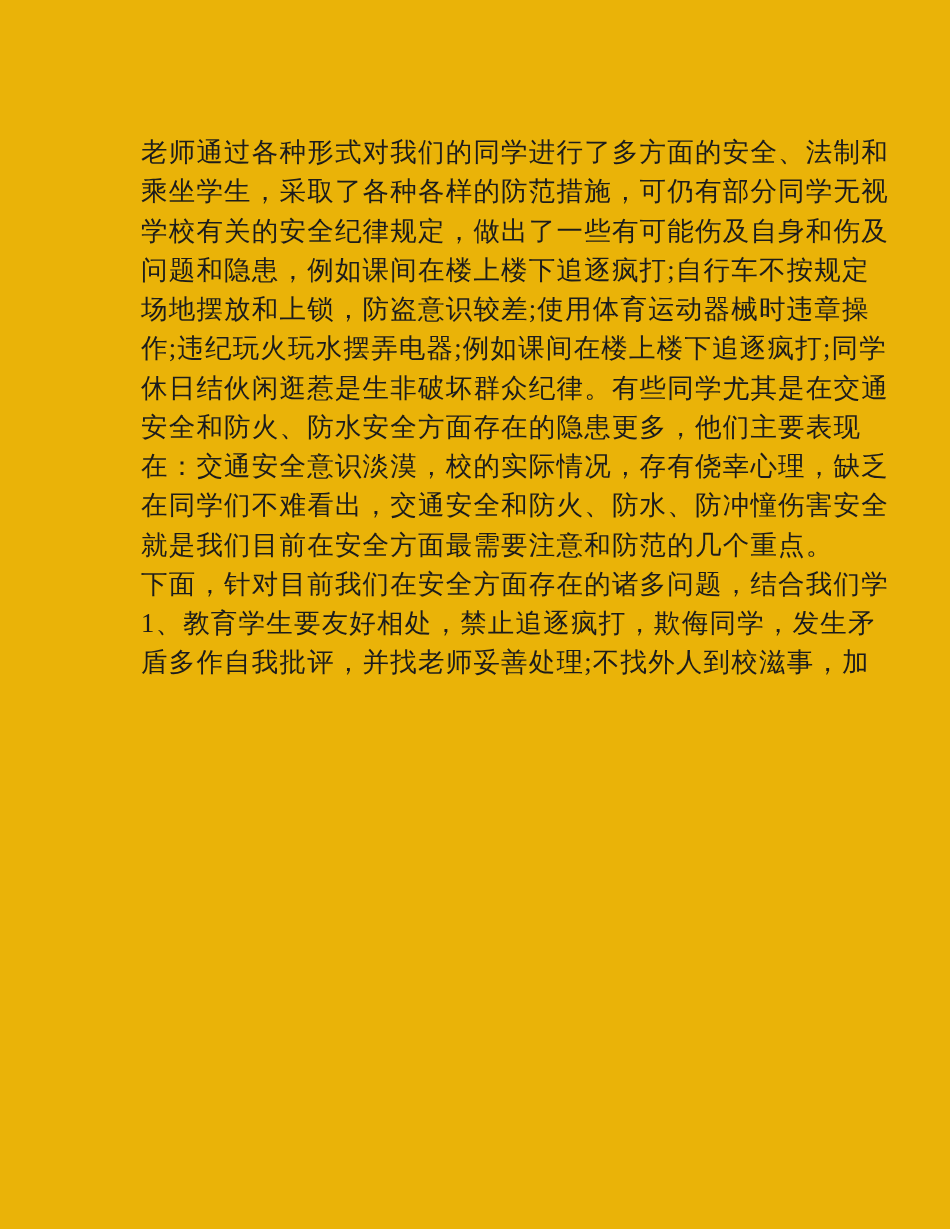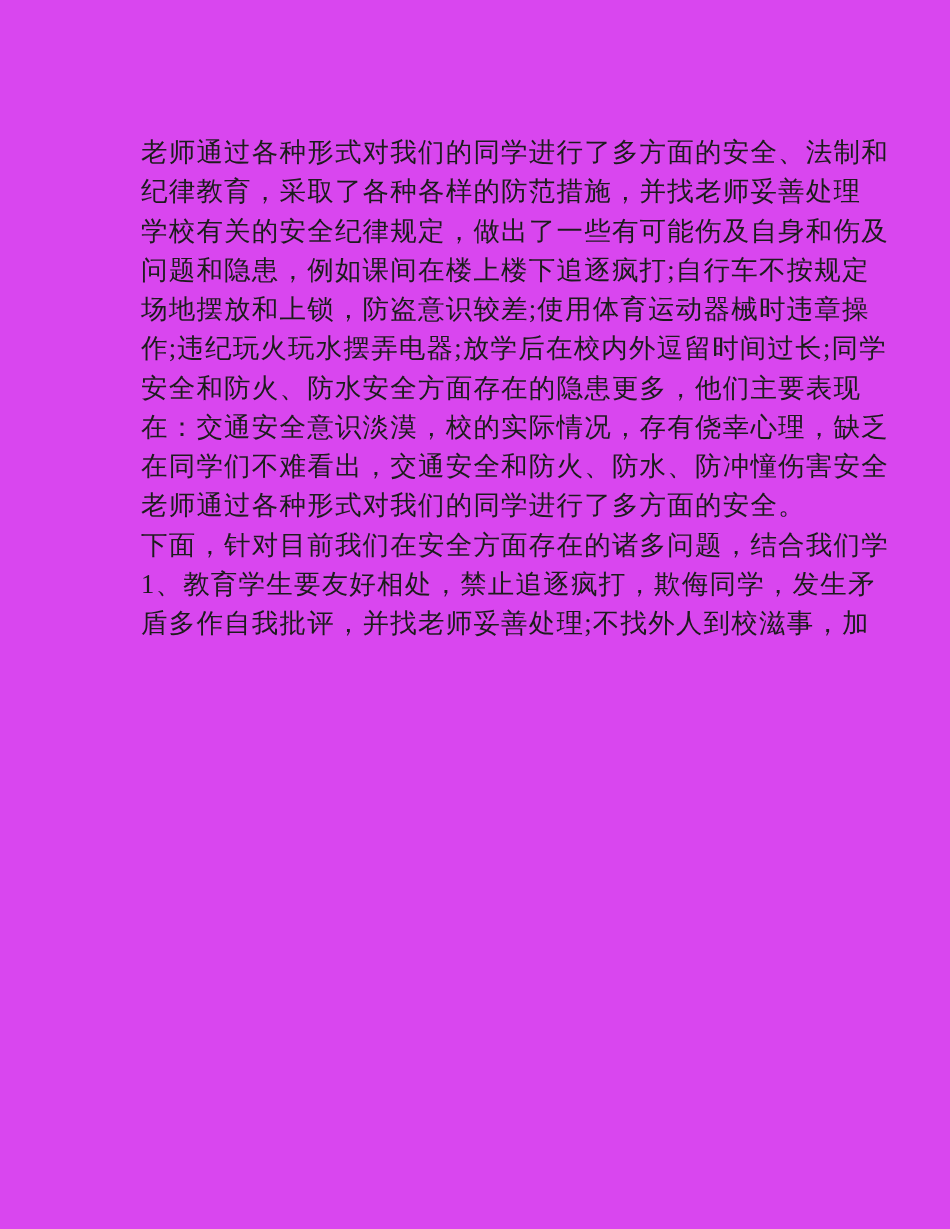--- a/index.html
+++ b/index.html
@@ -13,21 +13,21 @@
       position: relative;
       overflow: hidden;
       font-family: "Liberation Serif", "DejaVu Serif", serif;
     }
     .page {
       position: absolute;
       left: 0;
       top: 0;
       width: 950px;
       height: 1229px;
-      background: #d946ef;
+      background: #eab308;
     }
     .body-text {
       position: absolute;
       left: 141px;
       top: 133px;
       width: 680px;
       color: #1c1c1c;
       font-size: 26.5px;
       line-height: 39.25px;
       letter-spacing: 1.2px;
@@ -38,26 +38,27 @@
       height: 39.25px;
       white-space: nowrap;
     }
   </style>
 </head>
 <body>
 
 <div class="page">
   <div class="body-text">
     <span class="line">老师通过各种形式对我们的同学进行了多方面的安全、法制和</span>
-    <span class="line">纪律教育，采取了各种各样的防范措施，并找老师妥善处理</span>
+    <span class="line">乘坐学生，采取了各种各样的防范措施，可仍有部分同学无视</span>
     <span class="line">学校有关的安全纪律规定，做出了一些有可能伤及自身和伤及</span>
     <span class="line">问题和隐患，例如课间在楼上楼下追逐疯打;自行车不按规定</span>
     <span class="line">场地摆放和上锁，防盗意识较差;使用体育运动器械时违章操</span>
-    <span class="line">作;违纪玩火玩水摆弄电器;放学后在校内外逗留时间过长;同学</span>
+    <span class="line">作;违纪玩火玩水摆弄电器;例如课间在楼上楼下追逐疯打;同学</span>
+    <span class="line">休日结伙闲逛惹是生非破坏群众纪律。有些同学尤其是在交通</span>
     <span class="line">安全和防火、防水安全方面存在的隐患更多，他们主要表现</span>
     <span class="line">在：交通安全意识淡漠，校的实际情况，存有侥幸心理，缺乏</span>
     <span class="line">在同学们不难看出，交通安全和防火、防水、防冲憧伤害安全</span>
-    <span class="line">老师通过各种形式对我们的同学进行了多方面的安全。</span>
+    <span class="line">就是我们目前在安全方面最需要注意和防范的几个重点。</span>
     <span class="line">下面，针对目前我们在安全方面存在的诸多问题，结合我们学</span>
     <span class="line">1、教育学生要友好相处，禁止追逐疯打，欺侮同学，发生矛</span>
     <span class="line">盾多作自我批评，并找老师妥善处理;不找外人到校滋事，加</span>
   </div>
 </div>
 
 </body></html>

